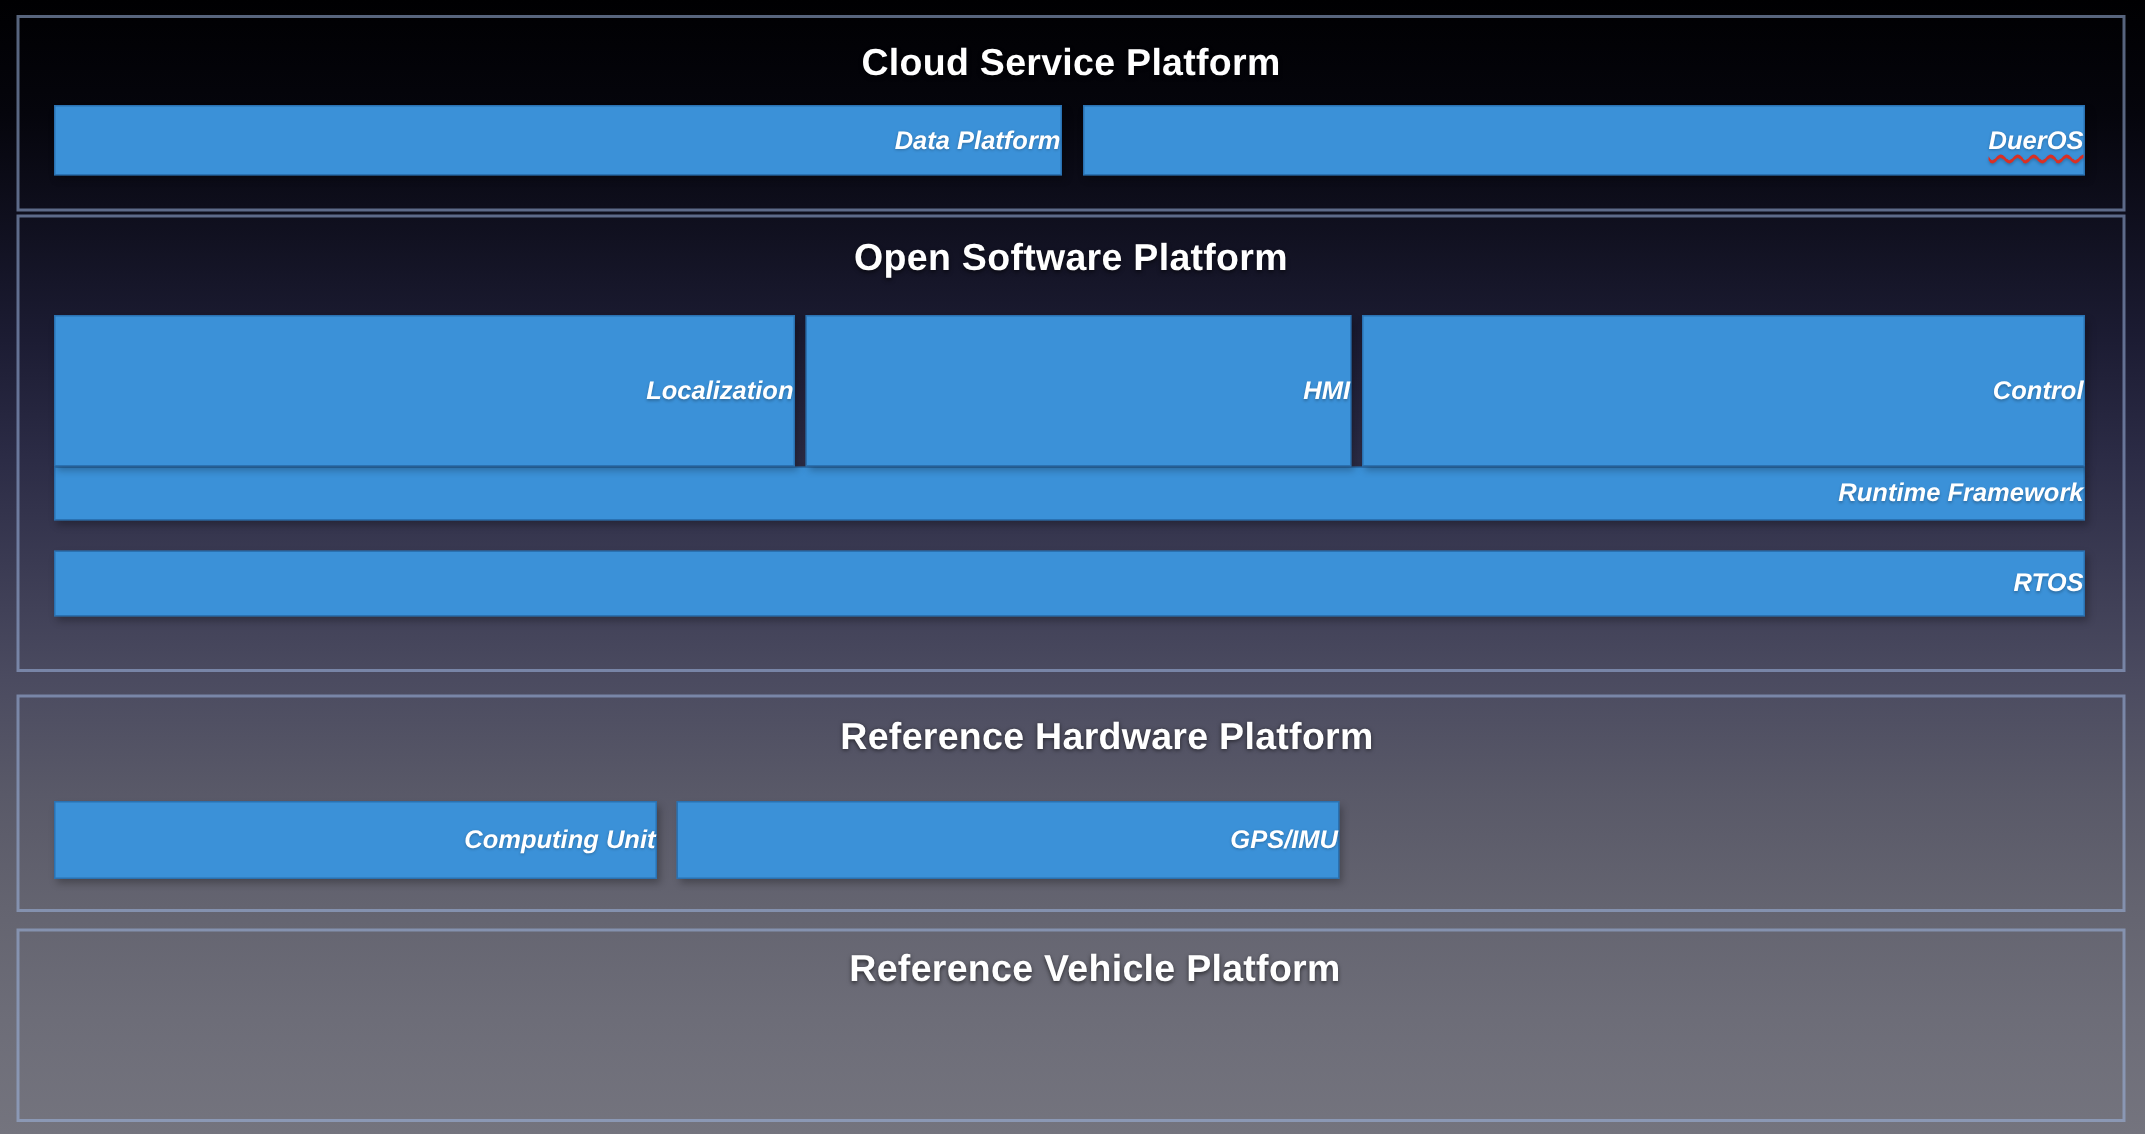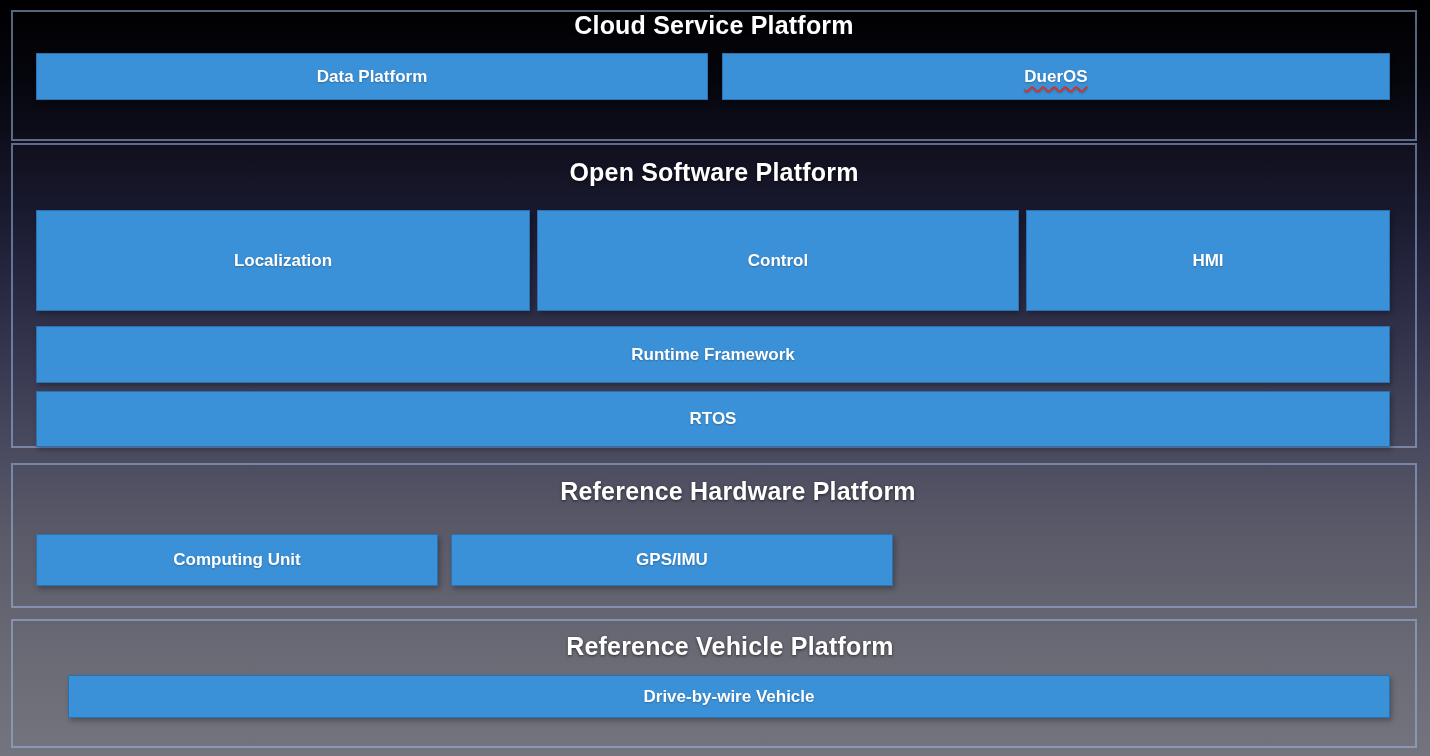--- a/index.html
+++ b/index.html
@@ -18,36 +18,37 @@
   #sec-cloud   {top:10px;  height:131px;}
   #sec-software{top:143px; height:305px;}
   #sec-hardware{top:463px; height:145px;}
   #sec-vehicle {top:619px; height:129px;padding-left:32px;}
 
   .section-title{
     text-align:center;color:#ffffff;font-weight:bold;
     font-size:25px;line-height:26px;letter-spacing:0.2px;
     text-shadow:0 1px 3px rgba(0,0,0,0.6);
   }
-  #sec-cloud    .section-title{}
+  #sec-cloud    .section-title{margin-top:17px;}
   #sec-software .section-title{margin-top:14px;}
   #sec-hardware .section-title{margin-top:13px;padding-left:48px;}
   #sec-vehicle  .section-title{margin-top:12px;}
 
   .content{padding-left:23px;padding-right:25px;}
   .row{display:flex;}
 
   .bluebox{
     background:#3b91d8;
     border:1px solid rgba(12,55,105,0.35);
     box-sizing:border-box;
     box-shadow:2px 3px 5px rgba(0,0,0,0.28);
-    display:flex;align-items:center;justify-content:center;
+    display:flex;align-items:center;justify-content:flex-end;
     color:#ffffff;font-weight:bold;font-size:17px;
     text-shadow:0 1px 2px rgba(0,0,0,0.25);
+    font-style:italic;
   }
 
   
   .row-cloud{margin-top:15px;gap:14px;}
   .row-cloud .bluebox{height:47px;}
   .w-dataplatform{flex:0 0 672px;}
   .w-dueros{flex:1 1 auto;}
   .spellcheck{
     text-decoration-line:underline;
     text-decoration-style:wavy;
@@ -55,22 +56,22 @@
     text-decoration-thickness:2px;
     text-underline-offset:4px;
   }
 
   
   .row-sw{margin-top:25px;gap:7px;}
   .row-sw .bluebox{height:101px;}
   .w-localization{flex:0 0 494px;}
   .w-control{flex:0 0 482px;}
   .w-hmi{flex:1 1 auto;}
-  .bar-runtime{margin-top:15px;height:57px;}
-  .bar-rtos{margin-top:8px;height:56px;}
+  .bar-runtime{height:36px;}
+  .bar-rtos{margin-top:20px;height:44px;}
 
   
   .row-hw{margin-top:30px;gap:13px;}
   .row-hw .bluebox{height:52px;}
   .w-computing{flex:0 0 402px;}
   .w-gpsimu{flex:0 0 442px;}
   .w-hmidevice{flex:1 1 auto;}
 
   
   .bar-drive{margin-top:16px;height:43px;}
@@ -92,25 +93,25 @@
   </div>
 </div>
 
 <div class="section" id="sec-software">
   <div class="section-title">Open Software Platform</div>
   <div class="content">
     <div class="row row-sw">
       <div class="bluebox w-localization">
         <span>Localization</span>
       </div>
+      <div class="bluebox w-hmi">
+        <span>HMI</span>
+      </div>
       <div class="bluebox w-control">
         <span>Control</span>
-      </div>
-      <div class="bluebox w-hmi">
-        <span>HMI</span>
       </div>
     </div>
     <div class="bluebox bar-runtime">
       <span>Runtime Framework</span>
     </div>
     <div class="bluebox bar-rtos">
       <span>RTOS</span>
     </div>
   </div>
 </div>
@@ -124,18 +125,13 @@
       </div>
       <div class="bluebox w-gpsimu">
         <span>GPS/IMU</span>
       </div>
     </div>
   </div>
 </div>
 
 <div class="section" id="sec-vehicle">
   <div class="section-title">Reference Vehicle Platform</div>
-  <div class="content">
-    <div class="bluebox bar-drive">
-      <span>Drive-by-wire Vehicle</span>
-    </div>
-  </div>
 </div>
 
 </body></html>

